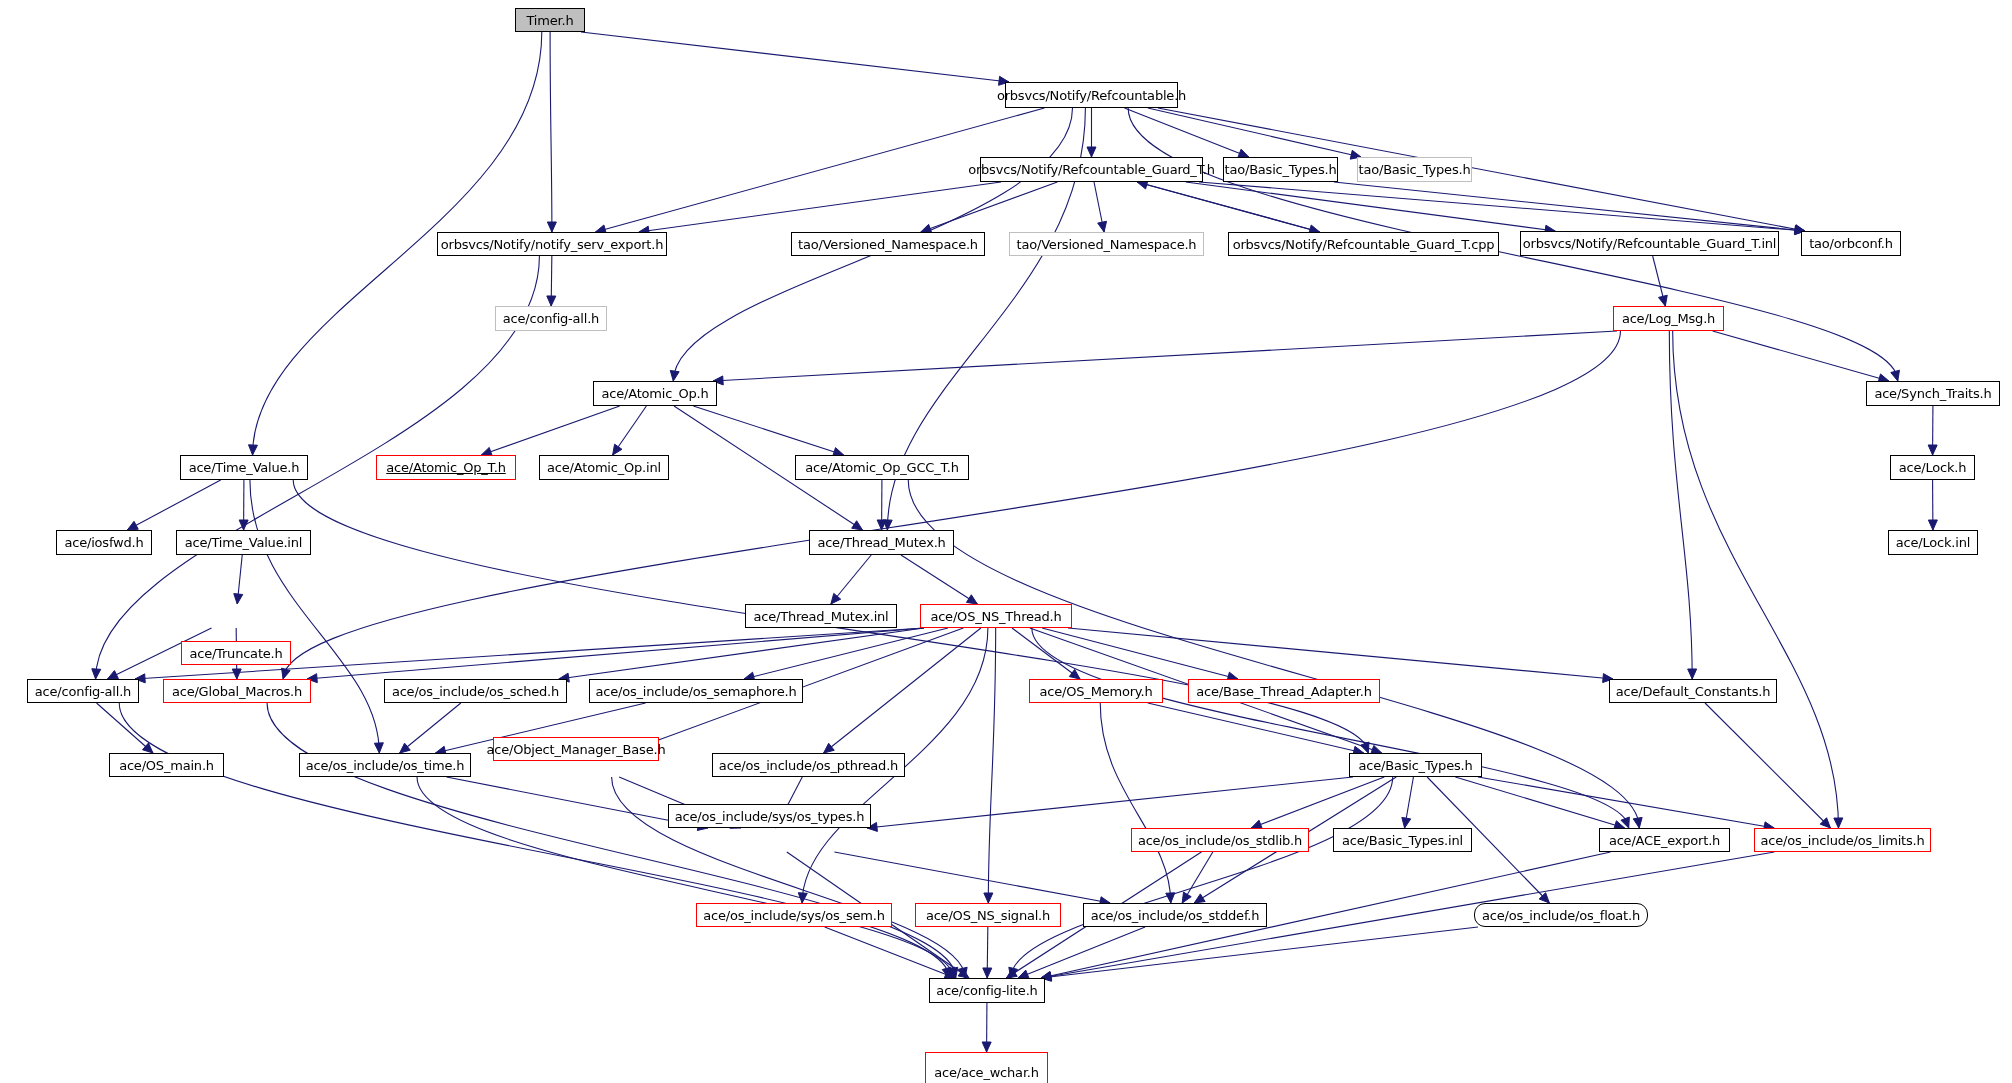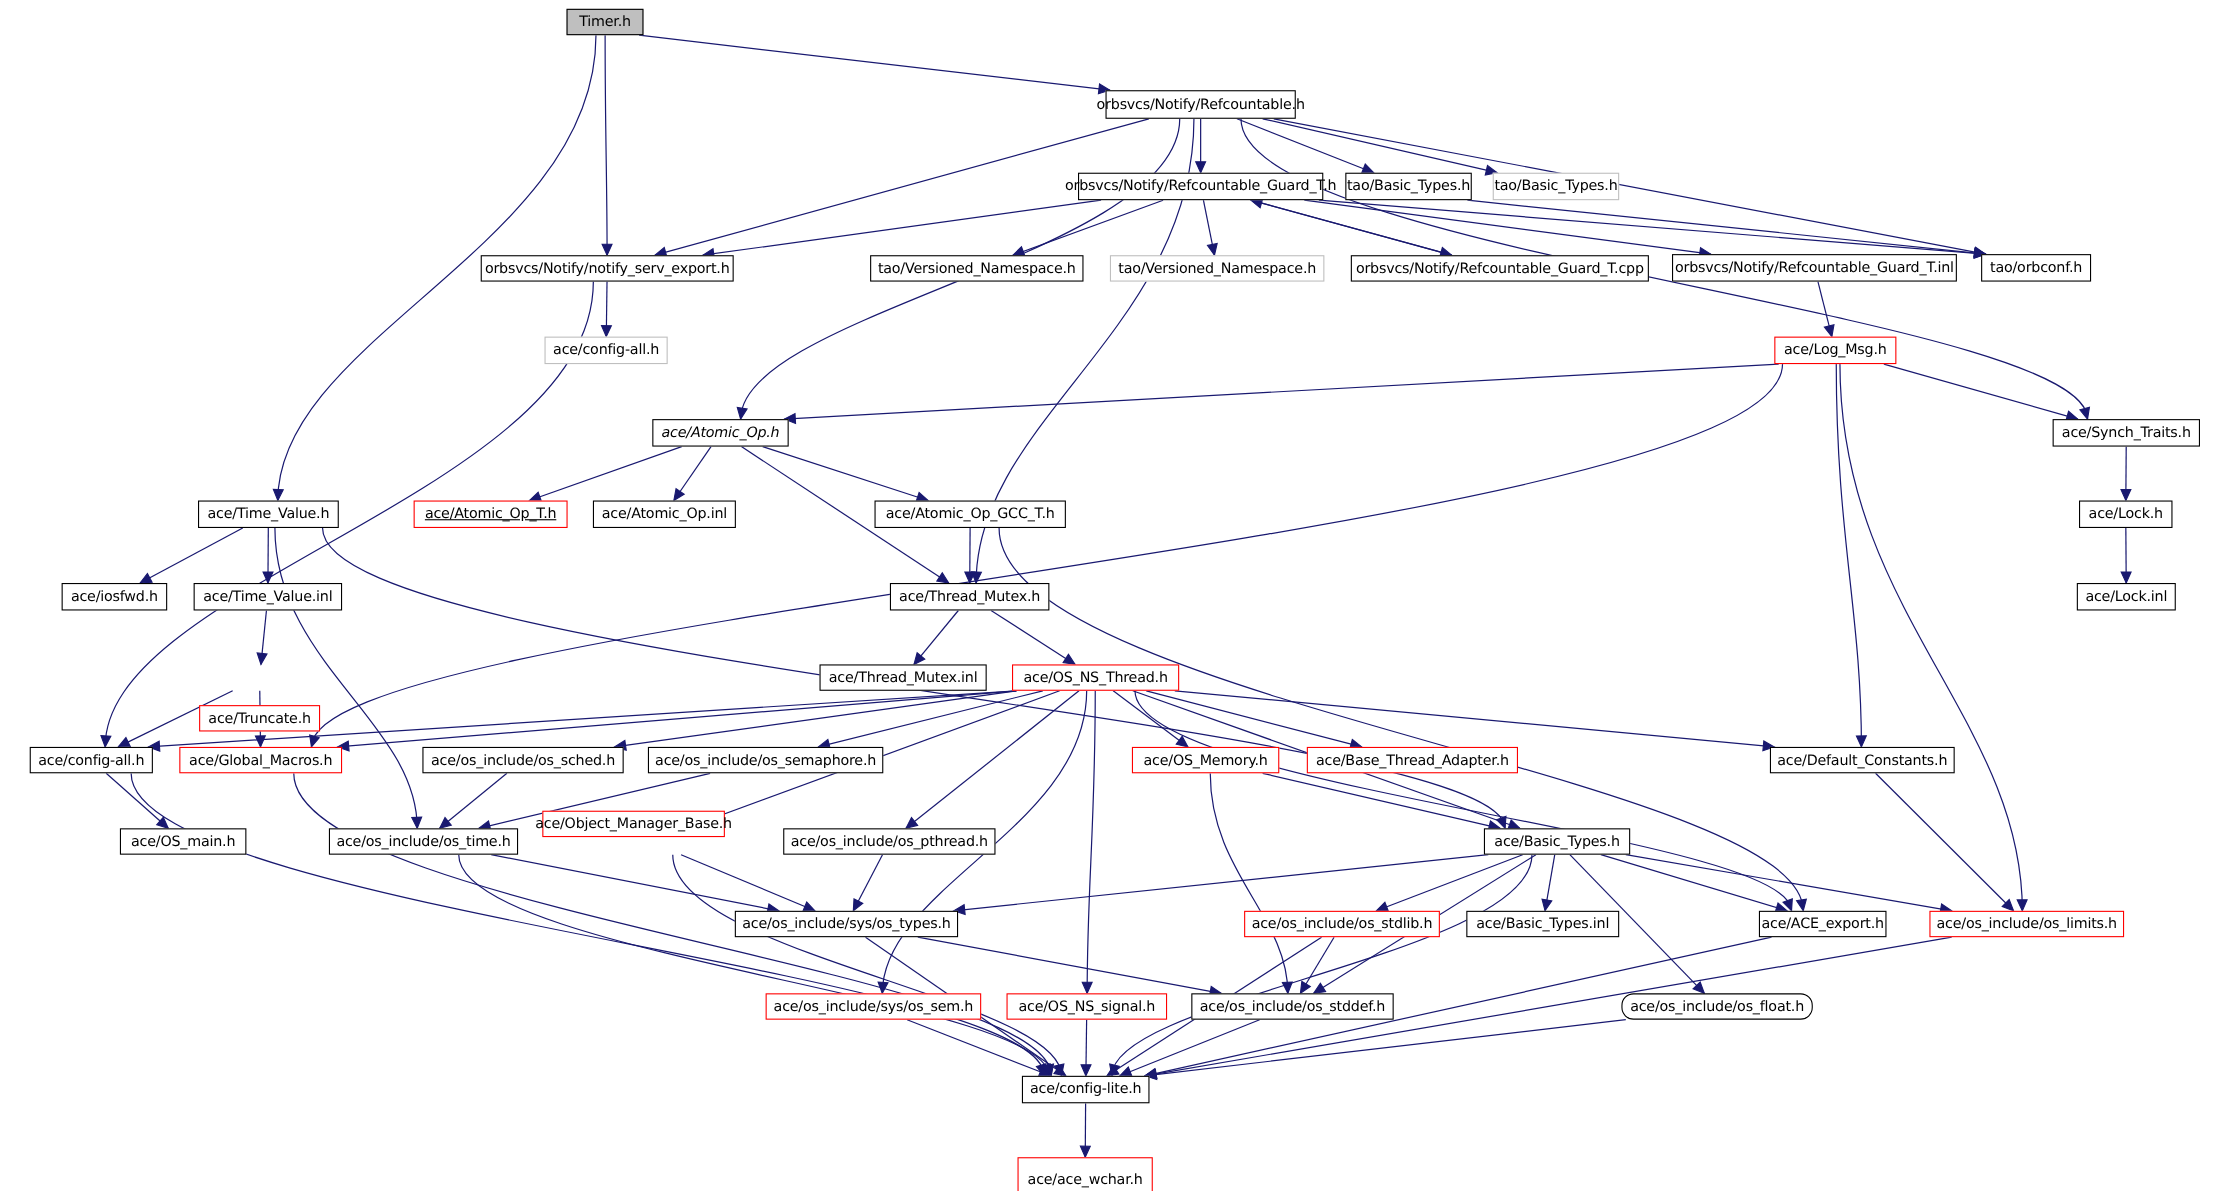--- a/index.html
+++ b/index.html
@@ -209,21 +209,21 @@
       <div class="node" style="left: 980px; top: 157px; width: 223px; height: 25px;">orbsvcs/Notify/Refcountable_Guard_T.h</div>
       <div class="node" style="left: 1223px; top: 157px; width: 115px; height: 25px;">tao/Basic_Types.h</div>
       <div class="node gray" style="left: 1357px; top: 157px; width: 115px; height: 25px;">tao/Basic_Types.h</div>
       <div class="node gray" style="left: 495px; top: 306px; width: 112px; height: 25px;">ace/config-all.h</div>
       <div class="node" style="left: 791px; top: 232px; width: 194px; height: 24px;">tao/Versioned_Namespace.h</div>
       <div class="node gray" style="left: 1009px; top: 232px; width: 195px; height: 24px;">tao/Versioned_Namespace.h</div>
       <div class="node" style="left: 1228px; top: 232px; width: 271px; height: 24px;">orbsvcs/Notify/Refcountable_Guard_T.cpp</div>
       <div class="node" style="left: 1520px; top: 231px; width: 259px; height: 25px;">orbsvcs/Notify/Refcountable_Guard_T.inl</div>
       <div class="node" style="left: 1801px; top: 231px; width: 100px; height: 25px;">tao/orbconf.h</div>
       <div class="node red" style="left: 1613px; top: 306px; width: 111px; height: 25px;">ace/Log_Msg.h</div>
-      <div class="node" style="left: 593px; top: 381px; width: 124px; height: 25px; font-style: italic;">ace/Atomic_Op.h</div>
+      <div class="node" style="left: 593px; top: 381px; width: 124px; height: 25px;">ace/Atomic_Op.h</div>
       <div class="node" style="left: 1866px; top: 381px; width: 134px; height: 25px;">ace/Synch_Traits.h</div>
       <div class="node" style="left: 180px; top: 455px; width: 128px; height: 25px;">ace/Time_Value.h</div>
       <div class="node red" style="left: 376px; top: 455px; width: 140px; height: 25px; text-decoration: underline;">ace/Atomic_Op_T.h</div>
       <div class="node" style="left: 539px; top: 455px; width: 130px; height: 25px;">ace/Atomic_Op.inl</div>
       <div class="node" style="left: 795px; top: 455px; width: 174px; height: 25px;">ace/Atomic_Op_GCC_T.h</div>
       <div class="node" style="left: 1890px; top: 455px; width: 85px; height: 25px;">ace/Lock.h</div>
       <div class="node" style="left: 56px; top: 530px; width: 96px; height: 25px;">ace/iosfwd.h</div>
       <div class="node" style="left: 176px; top: 530px; width: 135px; height: 25px;">ace/Time_Value.inl</div>
       <div class="node" style="left: 809px; top: 530px; width: 145px; height: 25px;">ace/Thread_Mutex.h</div>
       <div class="node" style="left: 1888px; top: 530px; width: 90px; height: 25px;">ace/Lock.inl</div>
@@ -235,24 +235,24 @@
       <div class="node" style="left: 384px; top: 679px; width: 183px; height: 24px;">ace/os_include/os_sched.h</div>
       <div class="node" style="left: 589px; top: 679px; width: 214px; height: 24px;">ace/os_include/os_semaphore.h</div>
       <div class="node red" style="left: 1029px; top: 679px; width: 134px; height: 24px;">ace/OS_Memory.h</div>
       <div class="node red" style="left: 1188px; top: 679px; width: 192px; height: 24px;">ace/Base_Thread_Adapter.h</div>
       <div class="node" style="left: 1609px; top: 679px; width: 168px; height: 24px;">ace/Default_Constants.h</div>
       <div class="node" style="left: 109px; top: 753px; width: 115px; height: 24px;">ace/OS_main.h</div>
       <div class="node" style="left: 299px; top: 753px; width: 172px; height: 24px;">ace/os_include/os_time.h</div>
       <div class="node red" style="left: 493px; top: 737px; width: 166px; height: 24px;">ace/Object_Manager_Base.h</div>
       <div class="node" style="left: 712px; top: 753px; width: 193px; height: 24px;">ace/os_include/os_pthread.h</div>
       <div class="node" style="left: 1349px; top: 753px; width: 133px; height: 24px;">ace/Basic_Types.h</div>
-      <div class="node" style="left: 668px; top: 828px; width: 203px; height: 24px;">ace/os_include/sys/os_types.h</div>
+      <div class="node" style="left: 668px; top: 804px; width: 203px; height: 24px;">ace/os_include/sys/os_types.h</div>
       <div class="node red" style="left: 1131px; top: 828px; width: 178px; height: 24px;">ace/os_include/os_stdlib.h</div>
       <div class="node" style="left: 1333px; top: 828px; width: 139px; height: 24px;">ace/Basic_Types.inl</div>
-      <div class="node" style="left: 1599px; top: 828px; width: 116px; height: 24px;">ace/ACE_export.h</div>
+      <div class="node" style="left: 1599px; top: 828px; width: 131px; height: 24px;">ace/ACE_export.h</div>
       <div class="node red" style="left: 1754px; top: 828px; width: 177px; height: 24px;">ace/os_include/os_limits.h</div>
       <div class="node red" style="left: 696px; top: 903px; width: 196px; height: 24px;">ace/os_include/sys/os_sem.h</div>
       <div class="node red" style="left: 915px; top: 903px; width: 146px; height: 24px;">ace/OS_NS_signal.h</div>
       <div class="node" style="left: 1083px; top: 903px; width: 184px; height: 24px;">ace/os_include/os_stddef.h</div>
       <div class="node" style="left: 1474px; top: 903px; width: 174px; height: 24px; border-radius: 11px;">ace/os_include/os_float.h</div>
       <div class="node" style="left: 929px; top: 978px; width: 116px; height: 25px;">ace/config-lite.h</div>
       <div class="node red" style="left: 925px; top: 1052px; width: 123px; height: 40px;">ace/ace_wchar.h</div>
     </div>
 </div>
 

